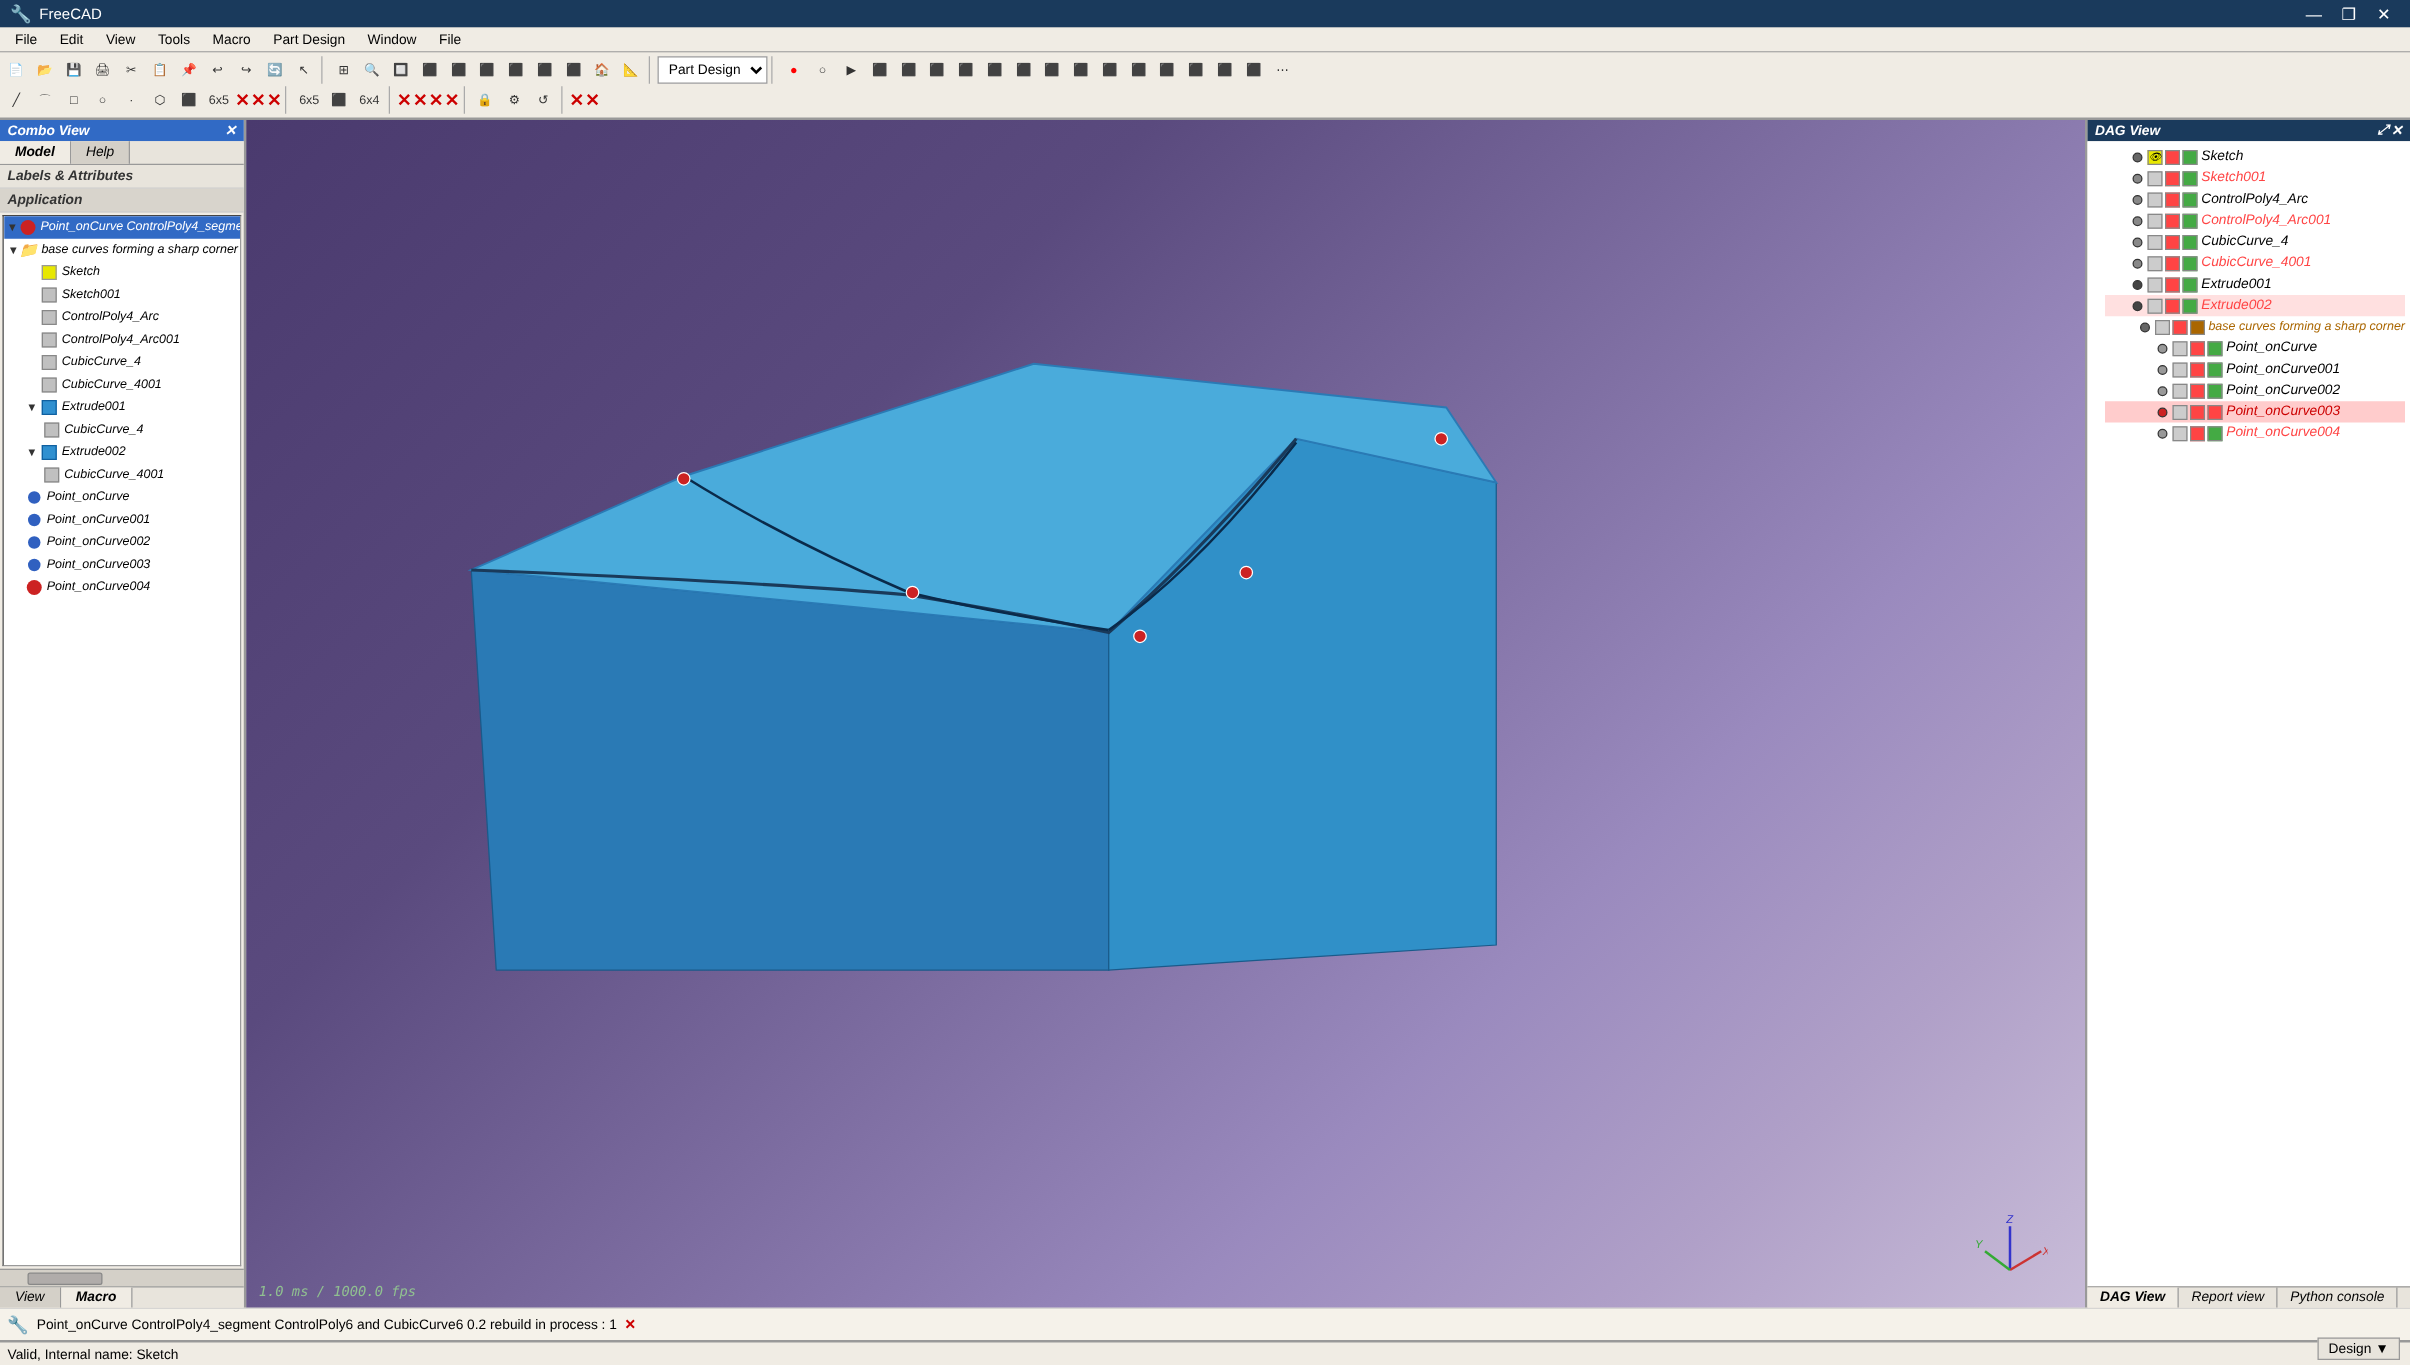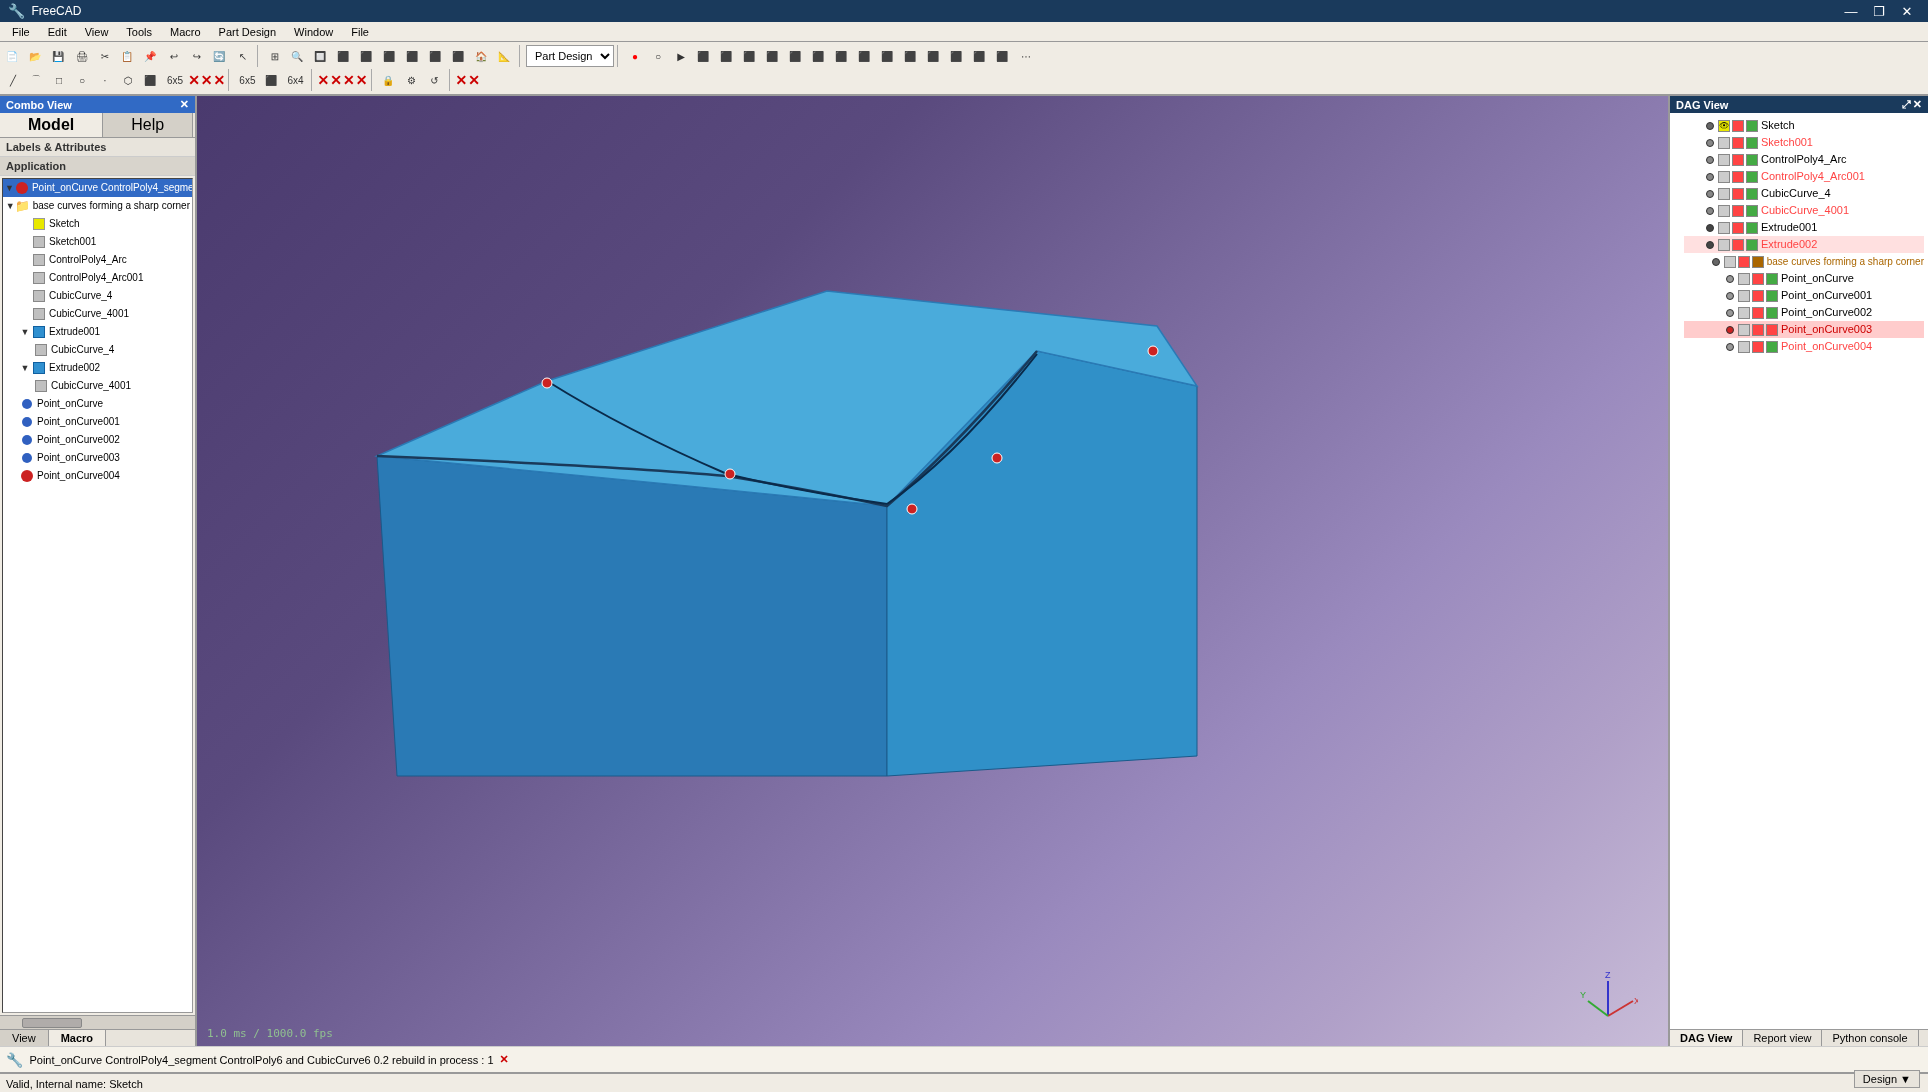--- a/index.html
+++ b/index.html
@@ -66,20 +66,21 @@
     .tb-dropdown {
       height: 22px; padding: 0 4px; font-size: 11px;
       background: white; border: 1px solid #999; cursor: pointer;
     }
 
     
     #main-layout {
       display: flex;
       height: calc(1092px - 22px - 20px - 52px - 26px - 22px);
       position: relative;
+      font-style: italic;
     }
 
     
     #left-panel {
       width: 197px;
       background: #f0ece4;
       border-right: 2px solid #999;
       display: flex;
       flex-direction: column;
       flex-shrink: 0;
@@ -93,22 +94,22 @@
       display: flex;
       justify-content: space-between;
       align-items: center;
     }
     .panel-tabs {
       display: flex;
       background: #e8e4dc;
       border-bottom: 1px solid #999;
     }
     .panel-tab {
-      padding: 3px 28px;
-      font-size: 16px;
+      padding: 3px 12px;
+      font-size: 11px;
       cursor: pointer;
       border-right: 1px solid #999;
       background: #d4d0c8;
     }
     .panel-tab.active {
       background: #f0ece4;
       border-bottom: none;
       font-weight: bold;
     }
     .section-label {

